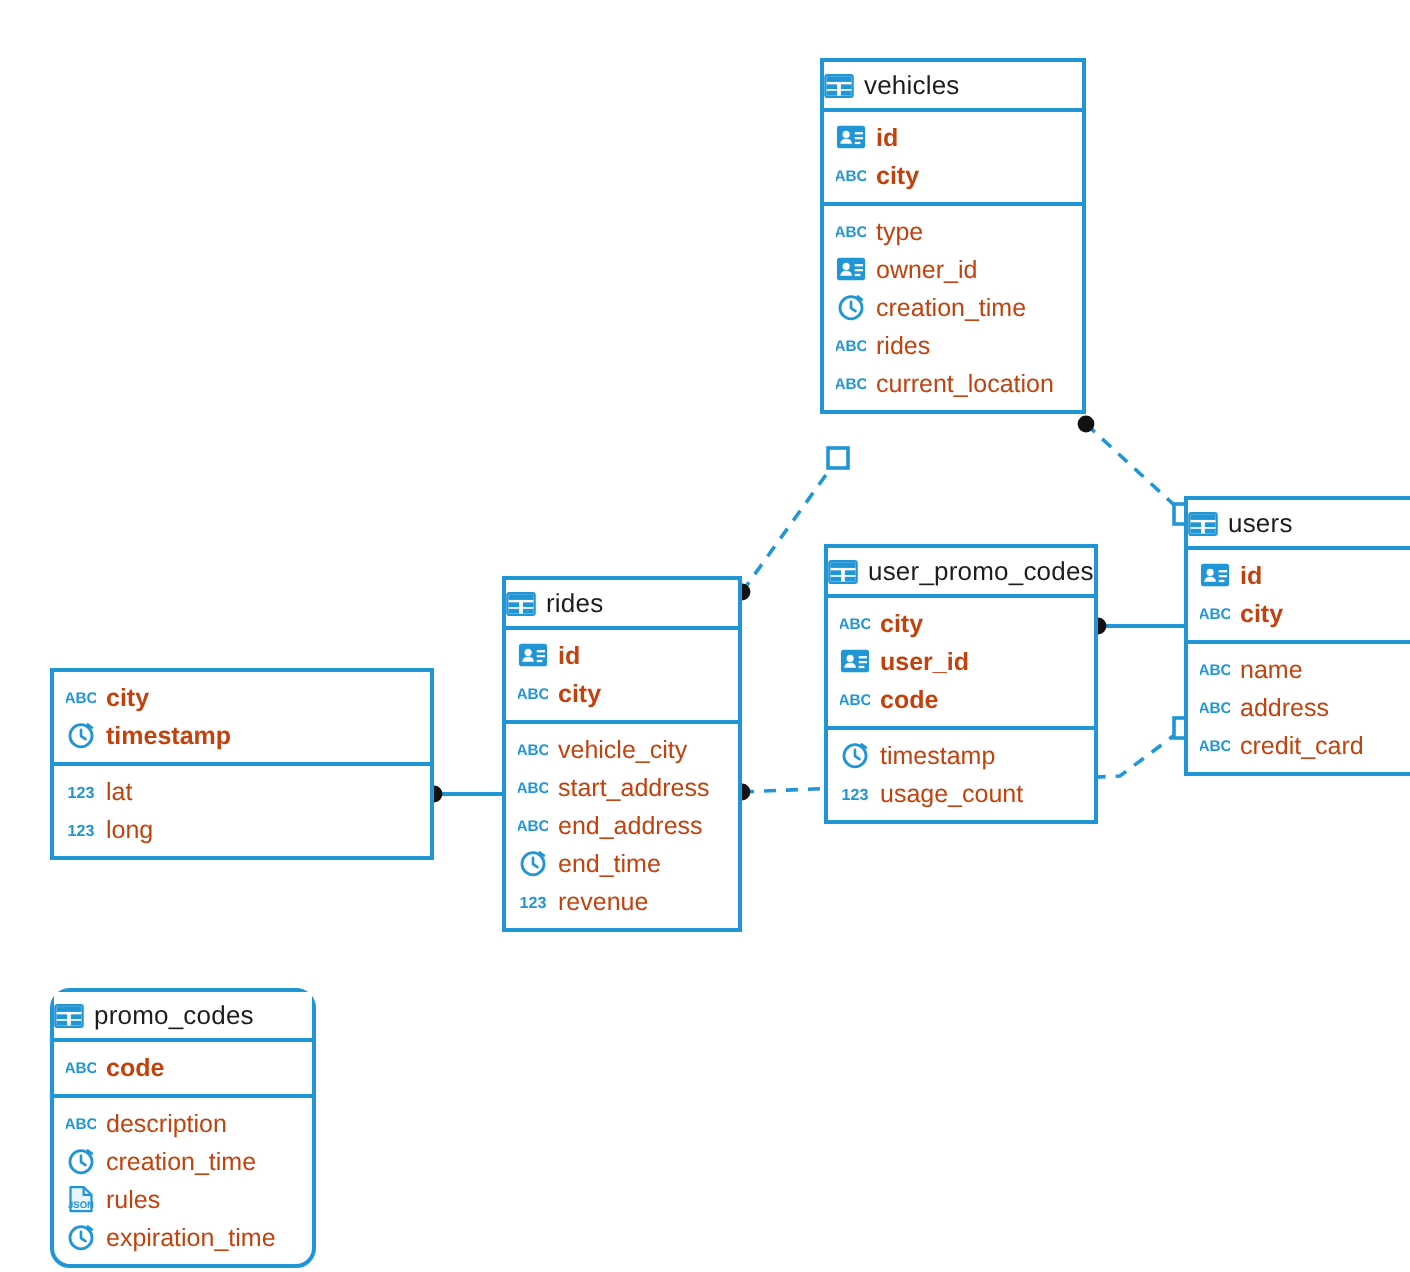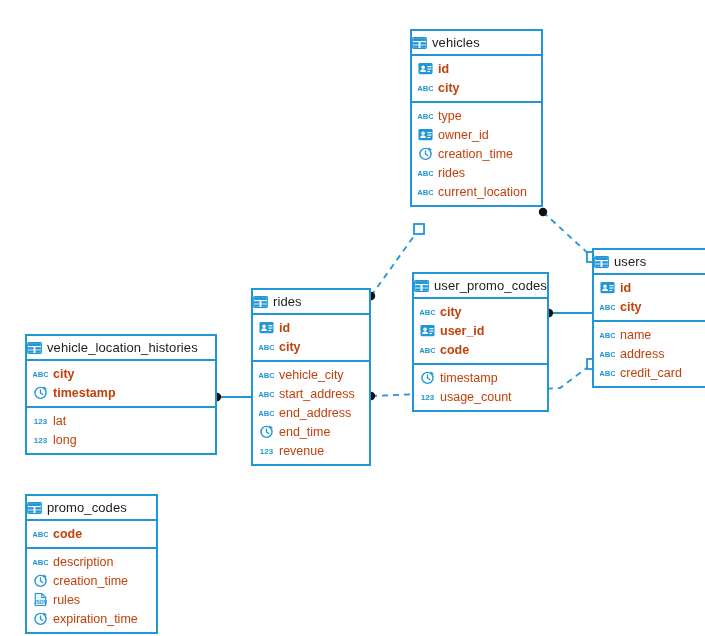--- a/index.html
+++ b/index.html
@@ -360,31 +360,20 @@
           </div>
           <div class="field-row">
             <svg viewBox="0 0 16 16" class="ficon">
               <text x="8" y="11.6" font-family="Liberation Sans, sans-serif" font-size="8.6" font-weight="bold" text-anchor="middle" fill="#2196d6">123</text>
             </svg>
             <span class="field-name">revenue</span>
           </div>
         </div>
       </div>
       <div class="table-node" style="left: 25px; top: 334px; width: 192px;">
-        <div class="tbl-header">
-          <svg viewBox="0 0 16 13" class="tblicon">
-            <rect x="0.6" y="0.6" width="14.8" height="11.8" rx="1" fill="#ffffff" stroke="#2196d6" stroke-width="1.2"></rect>
-            <rect x="1.2" y="1.2" width="13.6" height="3.1" fill="#2196d6"></rect>
-            <rect x="1.2" y="5.6" width="5.8" height="2.6" fill="#2196d6"></rect>
-            <rect x="9" y="5.6" width="5.8" height="2.6" fill="#2196d6"></rect>
-            <rect x="1.2" y="9.1" width="5.8" height="2.6" fill="#2196d6"></rect>
-            <rect x="9" y="9.1" width="5.8" height="2.6" fill="#2196d6"></rect>
-          </svg>
-          <span class="tbl-title">vehicle_location_histories</span>
-        </div>
         <div class="field-group pk">
           <div class="field-row key">
             <svg viewBox="0 0 16 16" class="ficon">
               <text x="8" y="11.4" font-family="Liberation Sans, sans-serif" font-size="8.2" font-weight="bold" text-anchor="middle" fill="#2196d6">ABC</text>
             </svg>
             <span class="field-name">city</span>
           </div>
           <div class="field-row key">
             <svg viewBox="0 0 16 16" class="ficon">
               <circle cx="8" cy="8.4" r="5.9" fill="none" stroke="#2196d6" stroke-width="1.5"></circle>
@@ -402,21 +391,21 @@
             <span class="field-name">lat</span>
           </div>
           <div class="field-row">
             <svg viewBox="0 0 16 16" class="ficon">
               <text x="8" y="11.6" font-family="Liberation Sans, sans-serif" font-size="8.6" font-weight="bold" text-anchor="middle" fill="#2196d6">123</text>
             </svg>
             <span class="field-name">long</span>
           </div>
         </div>
       </div>
-      <div class="table-node" style="left: 25px; top: 494px; width: 133px;">
+      <div class="table-node" style="left: 25px; top: 494px; width: 133px; border-radius: 10px;">
         <div class="tbl-header">
           <svg viewBox="0 0 16 13" class="tblicon">
             <rect x="0.6" y="0.6" width="14.8" height="11.8" rx="1" fill="#ffffff" stroke="#2196d6" stroke-width="1.2"></rect>
             <rect x="1.2" y="1.2" width="13.6" height="3.1" fill="#2196d6"></rect>
             <rect x="1.2" y="5.6" width="5.8" height="2.6" fill="#2196d6"></rect>
             <rect x="9" y="5.6" width="5.8" height="2.6" fill="#2196d6"></rect>
             <rect x="1.2" y="9.1" width="5.8" height="2.6" fill="#2196d6"></rect>
             <rect x="9" y="9.1" width="5.8" height="2.6" fill="#2196d6"></rect>
           </svg>
           <span class="tbl-title">promo_codes</span>

